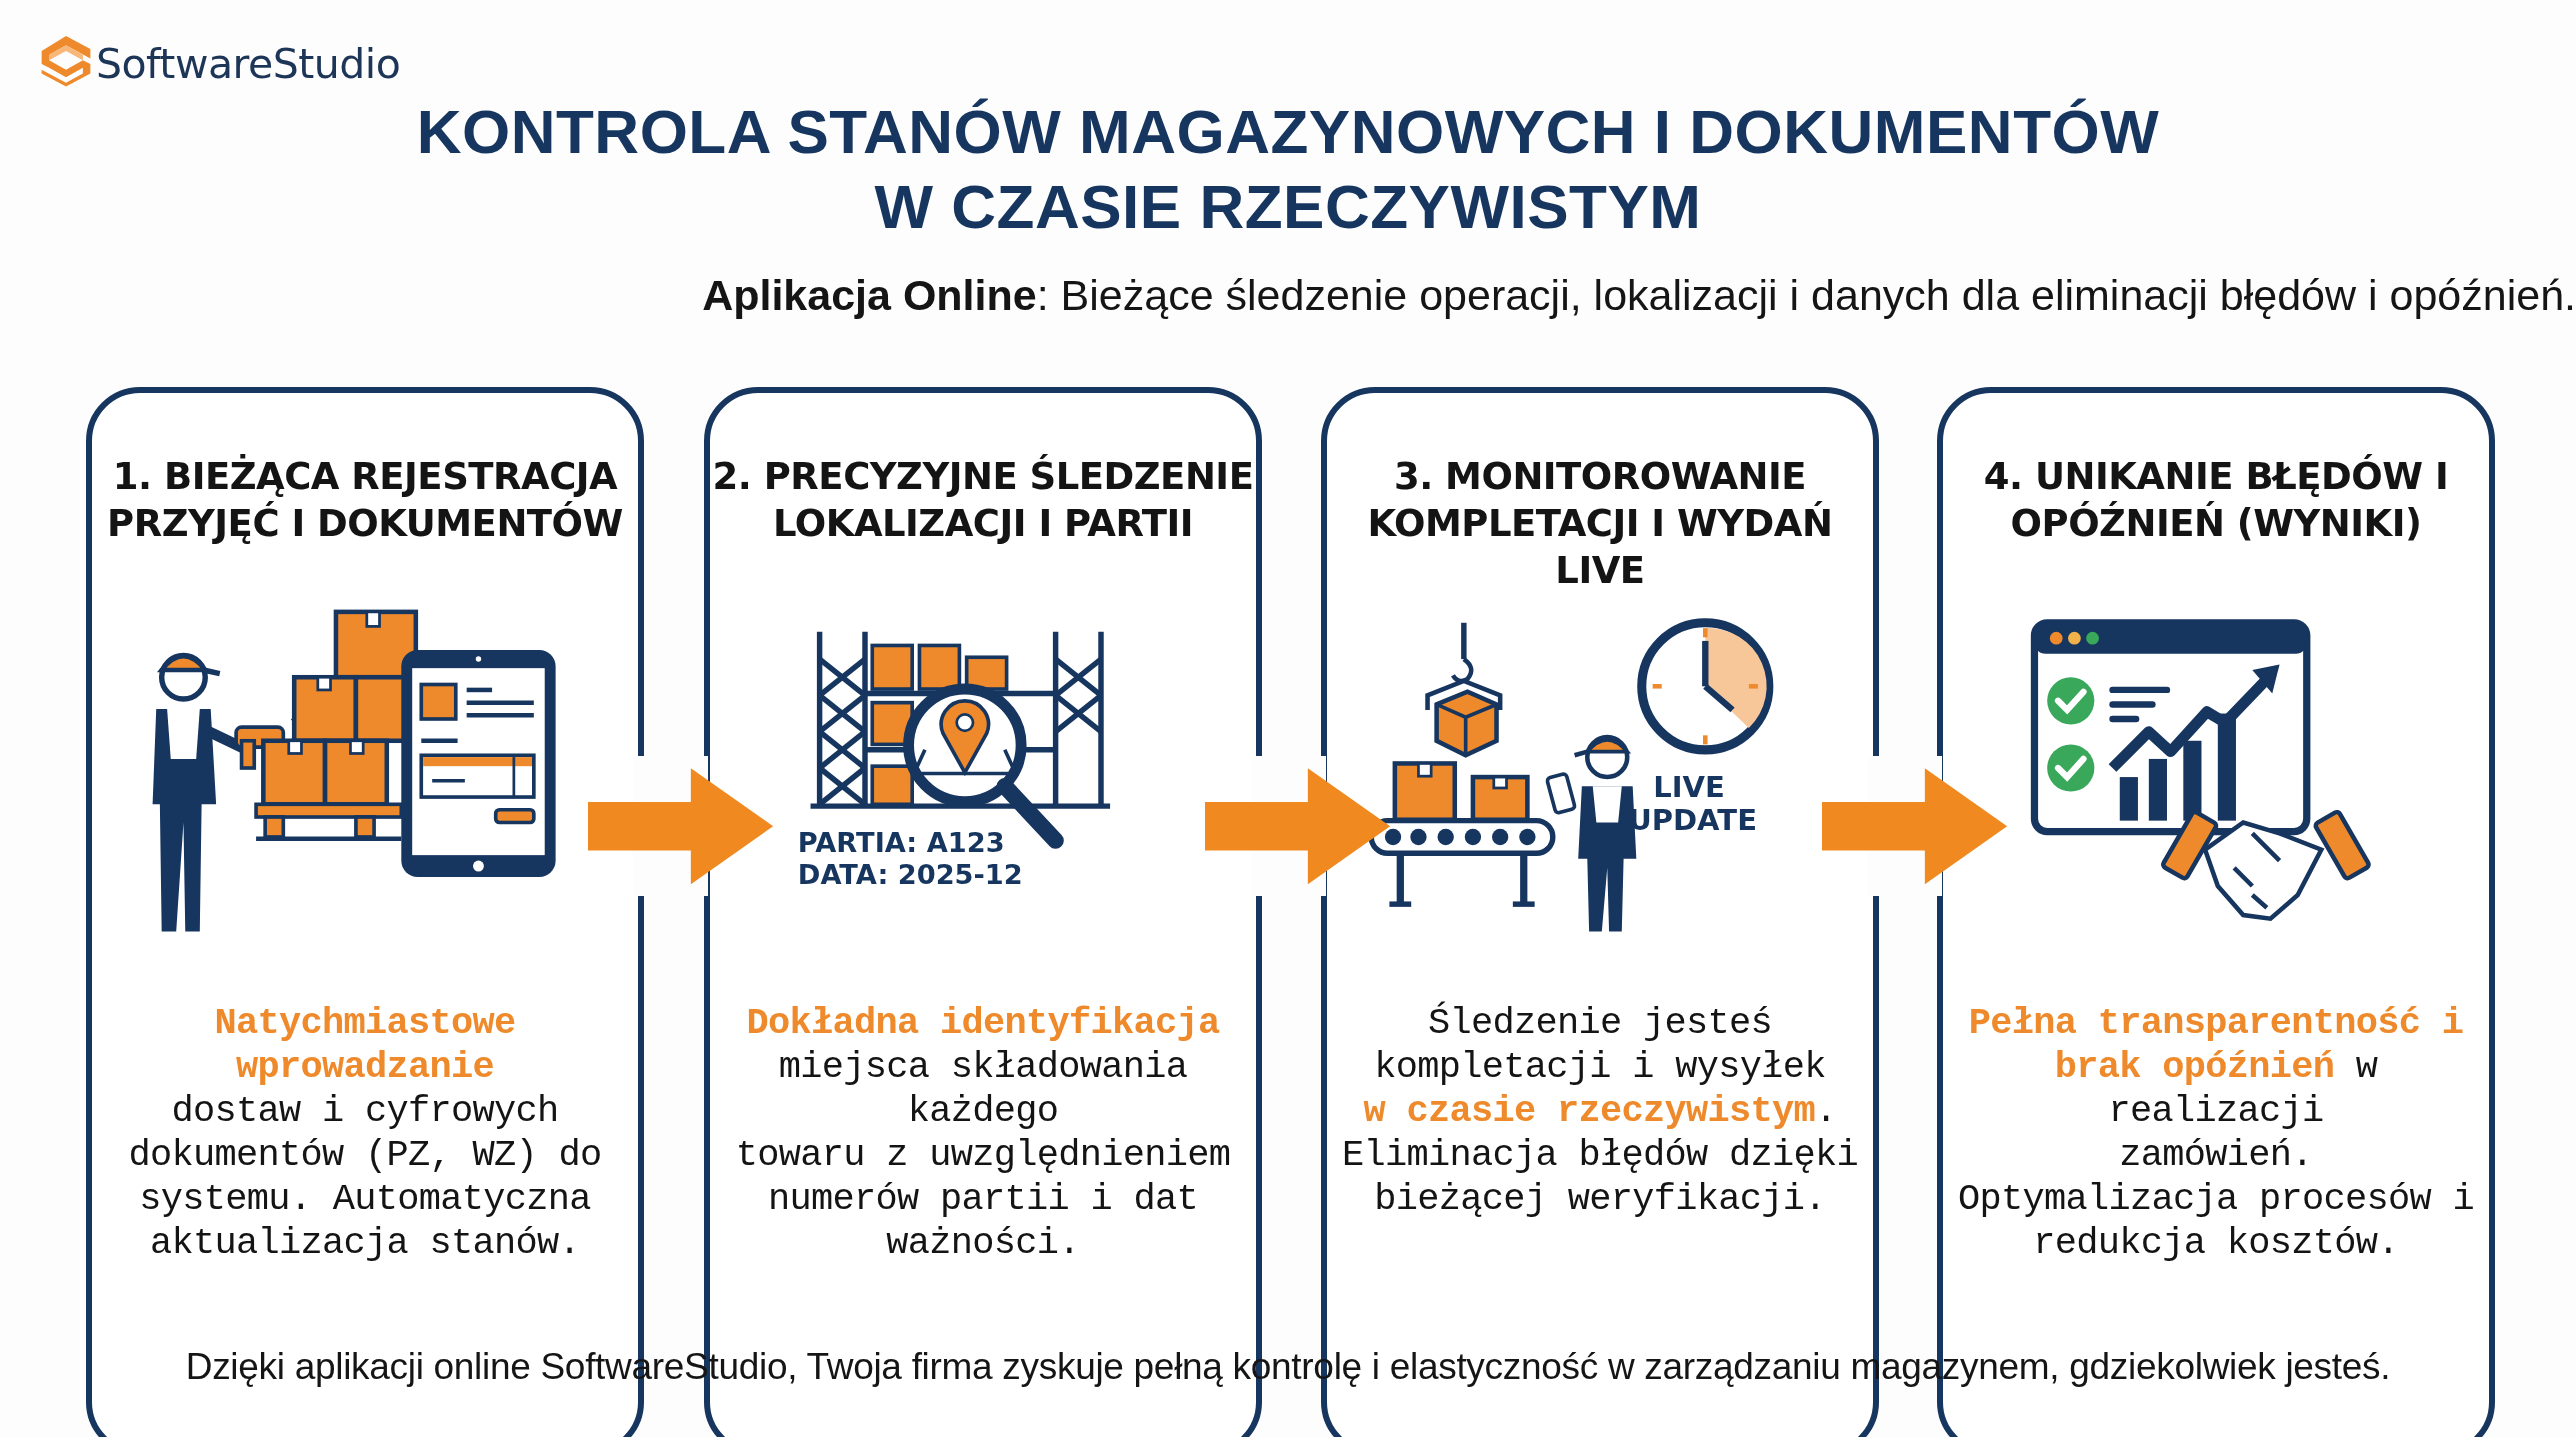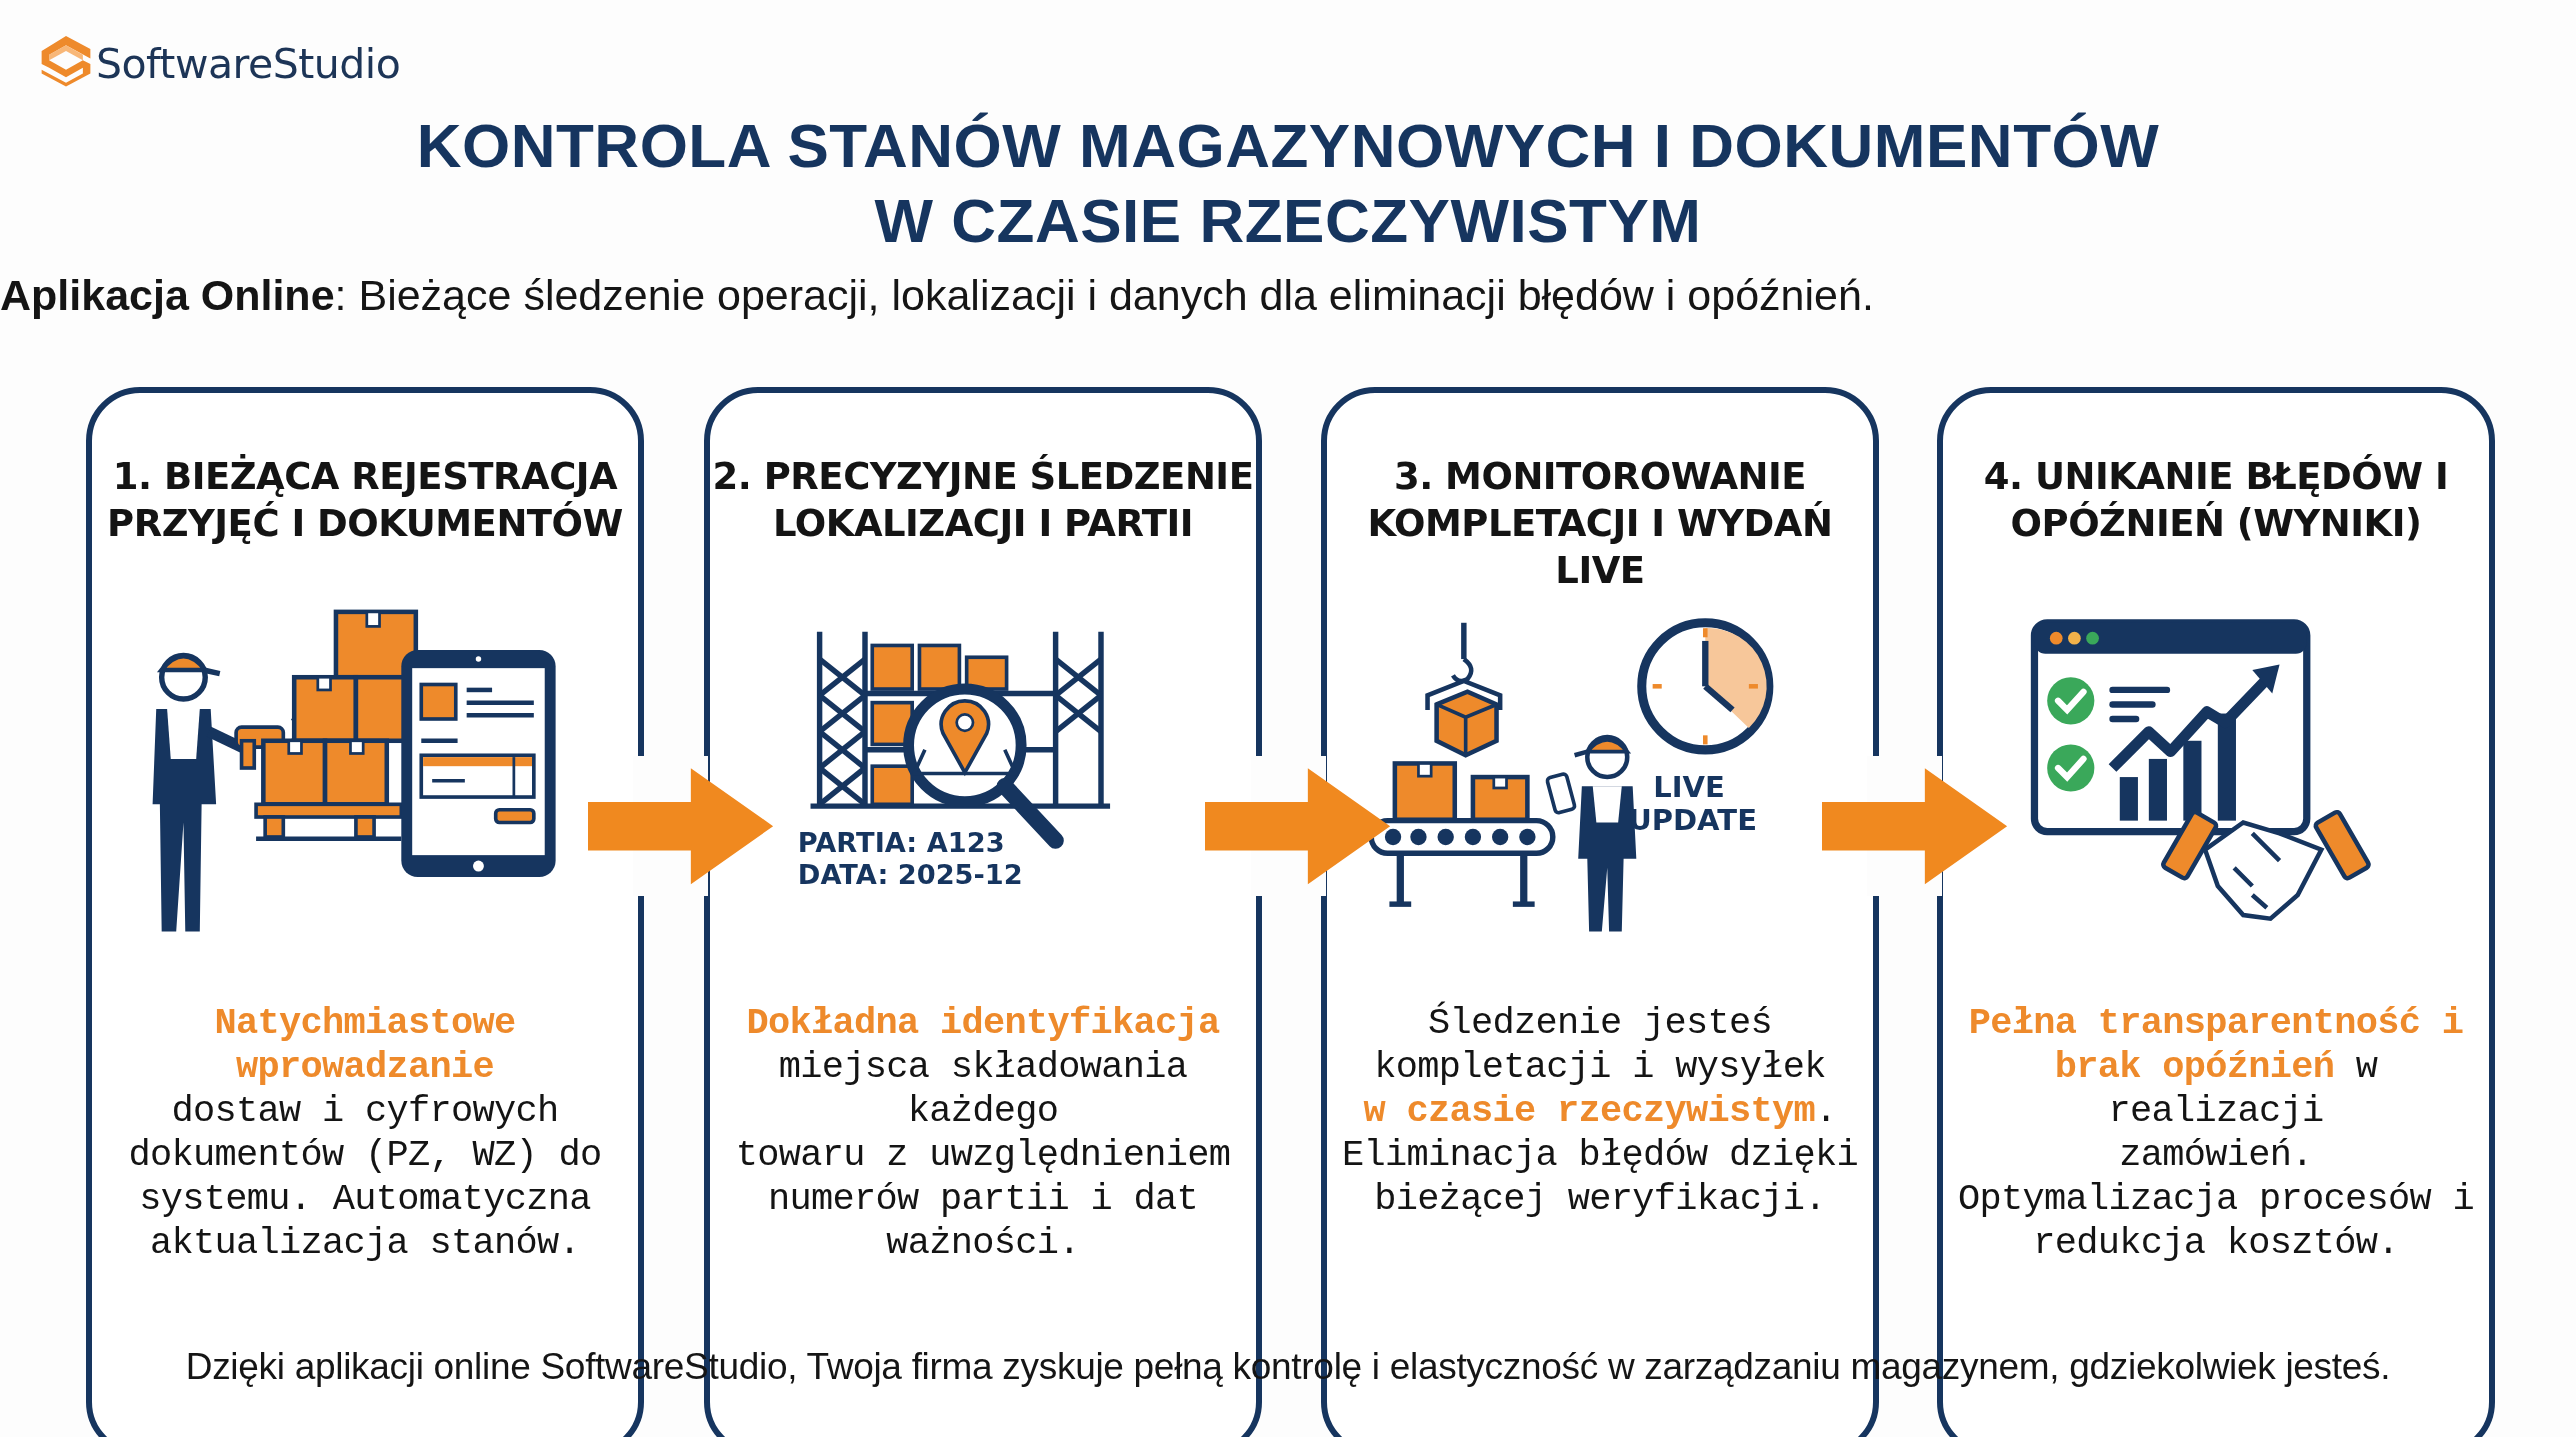--- a/index.html
+++ b/index.html
@@ -3,22 +3,22 @@
 <meta charset="utf-8">
 <style>
   * { box-sizing: border-box; margin: 0; padding: 0; }
   html, body { width: 2576px; height: 1438px; background: #fdfdfd; overflow: hidden; }
   body { position: relative; font-family: "Liberation Sans", "DejaVu Sans", sans-serif; color: #111; }
 
   .logo { position: absolute; left: 36px; top: 34px; display: flex; align-items: center; }
   .logo-mark { width: 60px; height: 60px; }
   .logo-text { font-size: 41px; color: #1d3557; font-family: "DejaVu Sans", sans-serif; letter-spacing: -0.5px; }
 
-  .title { position: absolute; left: 0; width: 2576px; top: 108px; text-align: center; color: #16355f; font-weight: bold; font-size: 62px; line-height: 75px; letter-spacing: 0.5px; font-family: "Liberation Sans", sans-serif; }
-  .subtitle { position: absolute; left: 0; width: 2576px; top: 271px; text-align: left; font-size: 43px; color: #151515; }
+  .title { position: absolute; left: 0; width: 2576px; top: 94px; text-align: center; color: #16355f; font-weight: bold; font-size: 62px; line-height: 75px; letter-spacing: 0.5px; font-family: "Liberation Sans", sans-serif; }
+  .subtitle { position: absolute; left: 0; width: 2576px; top: 271px; text-align: right; font-size: 43px; color: #151515; }
   .subtitle b { font-weight: bold; }
 
   .card { position: absolute; top: 387px; width: 558px; height: 1069px; border: 6.6px solid #16355f; border-radius: 54px; background: #fff; }
   .card-title { position: absolute; left: 0; right: 0; top: 60px; text-align: center; font-weight: bold; font-size: 37px; line-height: 47px; color: #141414; font-family: "DejaVu Sans", sans-serif; letter-spacing: -0.5px; }
   .card-illus { position: absolute; left: 37px; right: 37px; top: 197px; height: 356px; }
   .card-illus svg { width: 100%; height: 100%; }
   .card-body { position: absolute; left: 5.6px; right: 5.6px; top: 608px; text-align: center; font-size: 37px; line-height: 44px; color: #141414; font-family: Liberation Mono, monospace; letter-spacing: -0.7px; }
   .hl { color: #ee8a2b; font-weight: bold; }
 
   .gap-mask { position: absolute; width: 75px; height: 140px; background: #fdfdfd; }

